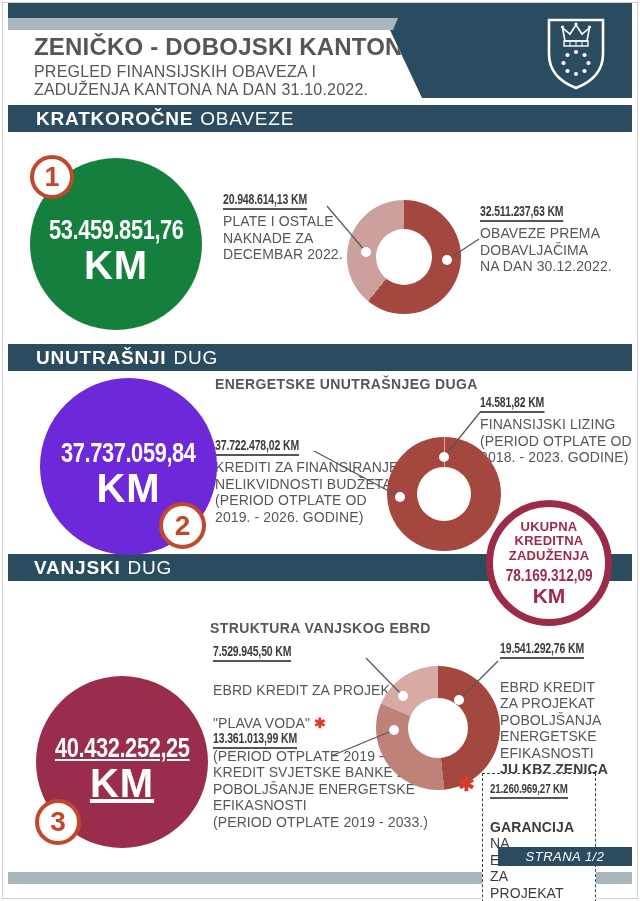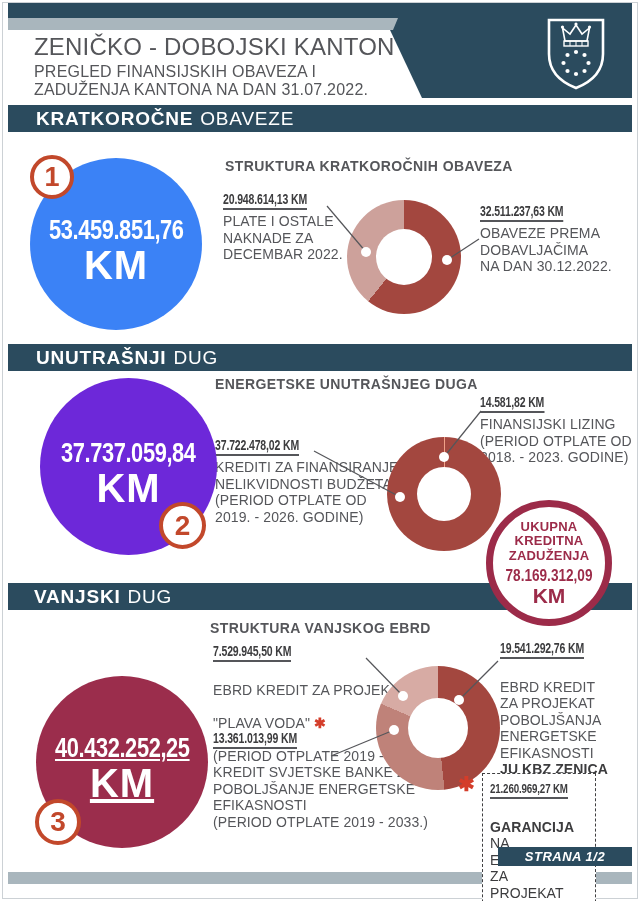--- a/index.html
+++ b/index.html
@@ -6,40 +6,40 @@
   .page{position:relative;width:640px;height:901px;background:#ffffff;overflow:hidden;
         font-family:"Liberation Sans",sans-serif;}
   .frame{position:absolute;inset:2px;border:1px solid #ccd1d5;pointer-events:none;}
 
   
   .hdr-navy{position:absolute;left:8px;top:3px;width:624px;height:95px;background:#2b4b5e;}
   .hdr-gray{position:absolute;left:8px;top:18px;width:390px;height:12px;background:#a9b6bd;
             clip-path:polygon(0 0,100% 0,calc(100% - 5px) 100%,0 100%);}
   .banner{position:absolute;left:8px;top:30px;width:414px;height:68px;background:#fff;
           clip-path:polygon(0 0,382px 0,414px 68px,0 68px);}
-  .title{position:absolute;left:26px;top:3px;font-size:24px;font-weight:400;color:#55565a;
+  .title{position:absolute;left:26px;top:3px;font-size:24px;font-weight:700;color:#55565a;
          letter-spacing:.2px;white-space:nowrap;}
   .sub{position:absolute;left:26px;font-size:16px;color:#55565a;letter-spacing:.2px;white-space:nowrap;}
   .sub1{top:33px;} .sub2{top:51px;}
   .shield{position:absolute;left:543px;top:14px;}
 
   
   .band{position:absolute;left:8px;width:624px;height:27px;background:#2b4b5e;color:#fff;
         font-size:19px;line-height:27px;padding-left:28px;box-sizing:border-box;
         letter-spacing:.8px;white-space:nowrap;}
   .band b{font-weight:800;} .band span.rest{font-weight:300;margin-left:7px;}
-  .band1{top:105px;} .band2{top:344px;} .band3{top:583px;padding-left:26px;}
+  .band1{top:105px;} .band2{top:344px;} .band3{top:554px;padding-left:26px;}
 
   
   .bigcircle{position:absolute;border-radius:50%;display:flex;flex-direction:column;
              align-items:center;justify-content:center;color:#fff;z-index:1;}
   .bignum{display:inline-block;font-size:28px;font-weight:800;white-space:nowrap;
           transform:scaleX(.78);letter-spacing:-.5px;}
   .bigkm{font-size:40px;font-weight:800;line-height:.95;letter-spacing:1px;}
-  .c1{left:30px;top:158px;width:172px;height:172px;background:#3b82f6;padding-top:10px;box-sizing:border-box;}
+  .c1{left:30px;top:158px;width:172px;height:172px;background:#15803d;padding-top:10px;box-sizing:border-box;}
   .c2{left:40px;top:378px;width:177px;height:177px;background:#6d28d9;padding-top:10px;box-sizing:border-box;}
   .c3{left:36px;top:676px;width:172px;height:172px;background:#9b2d4c;padding-top:10px;box-sizing:border-box;text-decoration:underline;}
   .numbadge{position:absolute;border-radius:50%;background:#fff;border:4px solid #c2482b;
             color:#c2482b;font-weight:800;display:flex;align-items:center;justify-content:center;
             z-index:2;box-sizing:border-box;}
   .b1{left:30px;top:155px;width:44px;height:44px;font-size:27px;}
   .b2{left:159px;top:502px;width:47px;height:47px;font-size:28px;}
   .b3{left:35px;top:799px;width:46px;height:46px;font-size:28px;}
 
   
@@ -59,50 +59,50 @@
   .d1{left:347px;top:200px;width:114px;height:114px;} .d1 .hole{width:56px;height:56px;}
   .d2{left:387px;top:437px;width:114px;height:114px;} .d2 .hole{width:54px;height:54px;}
   .d3{left:376px;top:666px;width:124px;height:124px;} .d3 .hole{width:60px;height:60px;}
 
   
   .leaders{position:absolute;left:0;top:0;z-index:3;pointer-events:none;}
 
   
   .totalbadge{position:absolute;left:486px;top:500px;width:126px;height:126px;border-radius:50%;
               background:#fff;border:7px solid #9c2b49;box-sizing:border-box;z-index:5;
-              display:flex;flex-direction:column;justify-content:center;
+              display:flex;flex-direction:column;align-items:center;justify-content:center;
               color:#9c2b49;text-align:center;}
   .tb-line{font-size:13px;font-weight:800;line-height:1.1;letter-spacing:.2px;}
   .tb-val{display:inline-block;font-size:16px;font-weight:800;margin-top:4px;white-space:nowrap;
           transform:scaleX(.85);}
   .tb-km{font-size:21px;font-weight:800;line-height:1;}
 
   
   .gmark{position:absolute;left:458px;top:772px;font-size:20px;color:#d43d2a;font-weight:700;z-index:4;}
   .gbox{position:absolute;left:482px;top:773px;width:114px;border:1.5px dashed #3f3f41;
         padding:5px 7px 6px 7px;background:#fff;z-index:4;box-sizing:border-box;}
   .gbox .val{font-size:13px;}
   .gbox .desc{margin-top:3px;color:#3c3c3e;}
   .gbox .desc b{font-weight:800;}
   .strana{position:absolute;left:498px;top:847px;width:134px;height:19px;background:#2b4b5e;
-          color:#fff;font-size:13px;font-weight:700;font-style:italic;letter-spacing:.5px;
+          color:#fff;font-size:13px;font-weight:400;font-style:italic;letter-spacing:.5px;
           display:flex;align-items:center;justify-content:center;z-index:6;}
   .foot-gray{position:absolute;left:8px;top:872px;width:624px;height:12px;background:#a9b6bd;}
 </style>
 </head>
 <body>
 
 <div class="page">
 
   <div class="hdr-navy"></div>
   <div class="hdr-gray"></div>
   <div class="banner">
     <div class="title">ZENIČKO - DOBOJSKI KANTON</div>
     <div class="sub sub1">PREGLED FINANSIJSKIH OBAVEZA I</div>
-    <div class="sub sub2">ZADUŽENJA KANTONA NA DAN 31.07.2022.</div>
+    <div class="sub sub2">ZADUŽENJA KANTONA NA DAN 31.10.2022.</div>
   </div>
   <svg class="shield" width="66" height="78" viewBox="0 0 66 78">
     <path d="M33 74 C15 67 6 56 6 40 L6 6 L60 6 L60 40 C60 56 51 67 33 74 Z" fill="none" stroke="#fff" stroke-width="2.6"></path>
     <path d="M22 27 L19.5 14 L27 20 L33 11 L39 20 L46.5 14 L44 27 Z" fill="none" stroke="#fff" stroke-width="1.6"></path>
     <circle cx="19.5" cy="13" r="1.6" fill="#fff"></circle>
       <circle cx="33" cy="10" r="1.6" fill="#fff"></circle>
       <circle cx="46.5" cy="13" r="1.6" fill="#fff"></circle>
     <rect x="21" y="27" width="24" height="5" fill="none" stroke="#fff" stroke-width="1.4"></rect>
     <line x1="27" y1="27" x2="27" y2="32" stroke="#fff" stroke-width="1"></line>
     <line x1="33" y1="27" x2="33" y2="32" stroke="#fff" stroke-width="1"></line>
@@ -127,21 +127,20 @@
   </div>
   <div class="band band3">
     <b>VANJSKI</b><span class="rest">DUG</span>
   </div>
 
   <div class="bigcircle c1">
     <span class="bignum">53.459.851,76</span>
     <span class="bigkm">KM</span>
   </div>
   <div class="numbadge b1">1</div>
-  <div class="chart-title" style="left:225px;top:158px">STRUKTURA KRATKOROČNIH OBAVEZA</div>
 
   <div class="lbl" style="left:223px;top:190px">
     <span class="val">20.948.614,13 KM</span>
     <div class="desc" style="margin-top:3px">PLATE I OSTALE
 NAKNADE ZA
 DECEMBAR 2022.</div>
   </div>
   <div class="lbl" style="left:480px;top:202px">
     <span class="val">32.511.237,63 KM</span>
     <div class="desc" style="margin-top:3px">OBAVEZE PREMA

